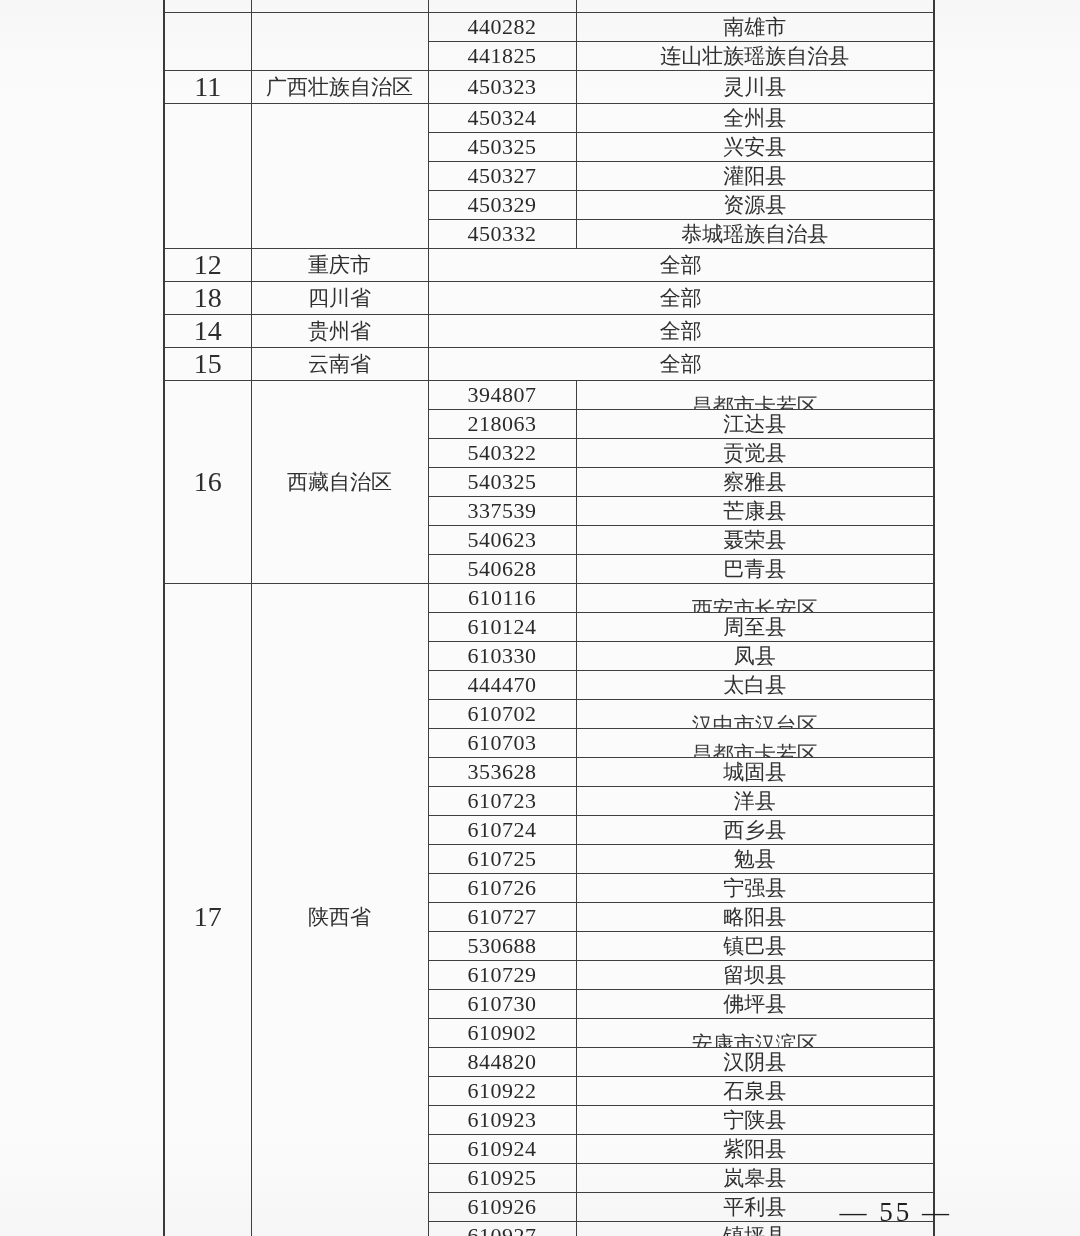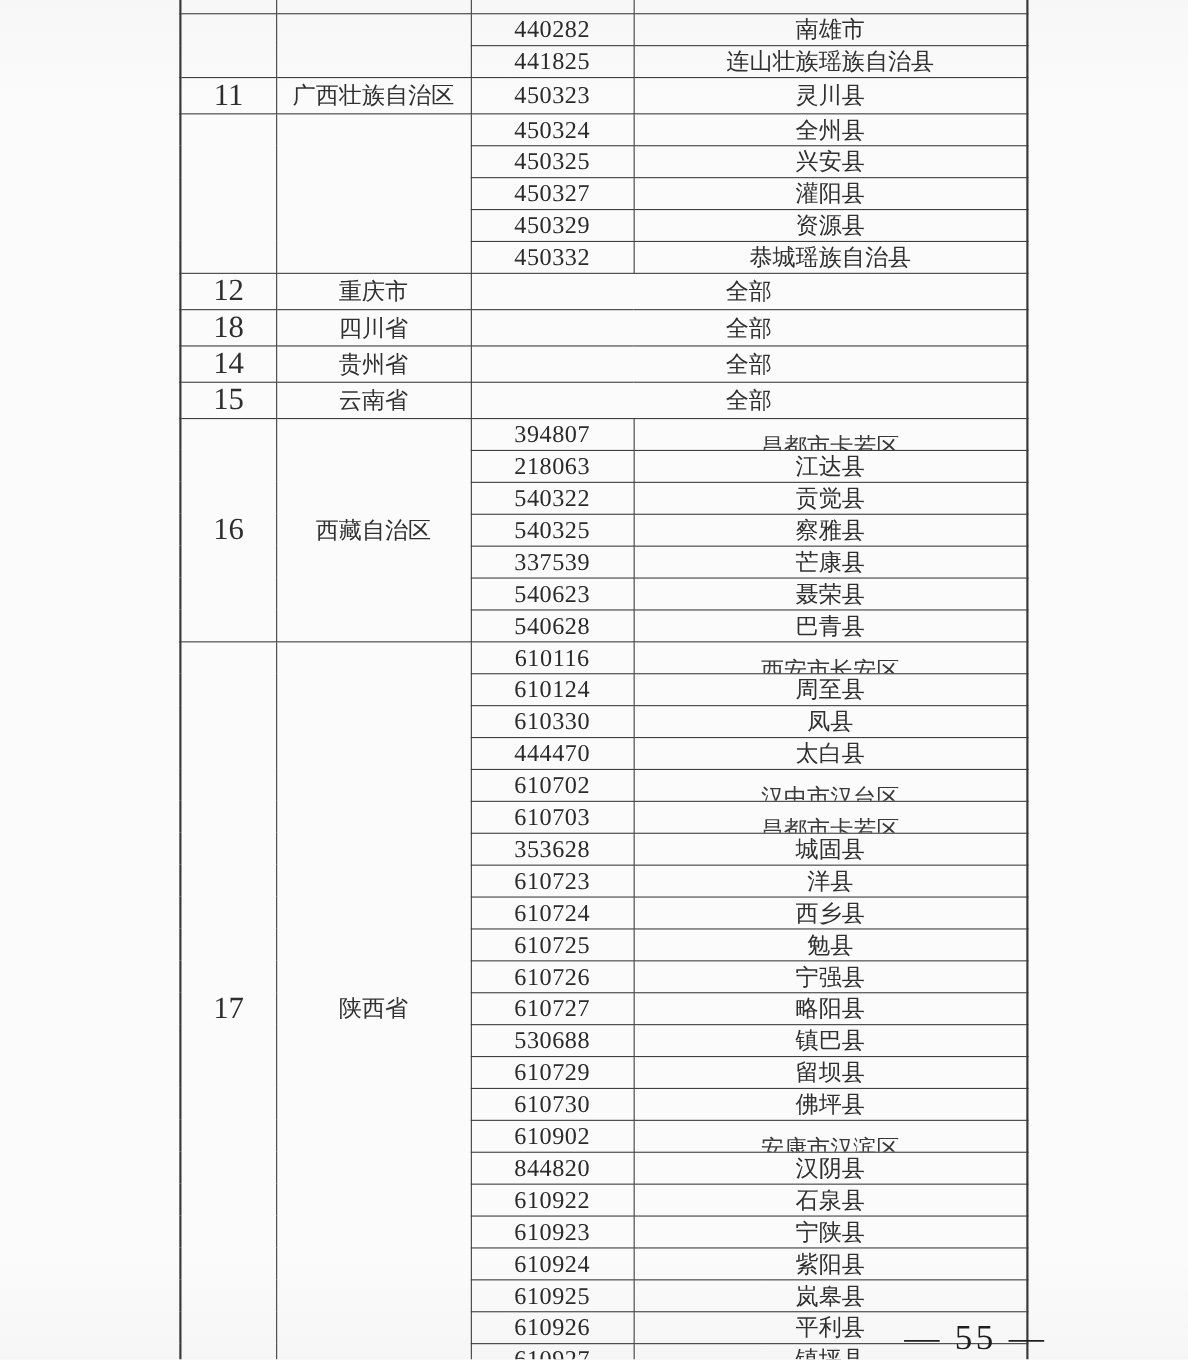--- a/index.html
+++ b/index.html
@@ -53,21 +53,21 @@
     top: 15px;
     line-height: 21px;
     font-size: 21px;
     text-align: center;
     color: #3a3a3a;
   }
   .page-number {
     position: absolute;
     top: 1197px;
     right: 128px;
-    font-size: 32px;
+    font-size: 27px;
     letter-spacing: 3px;
     color: #1f1f1f;
     white-space: nowrap;
   }
 </style>
 </head>
 <body>
 
 <div class="page">
 

